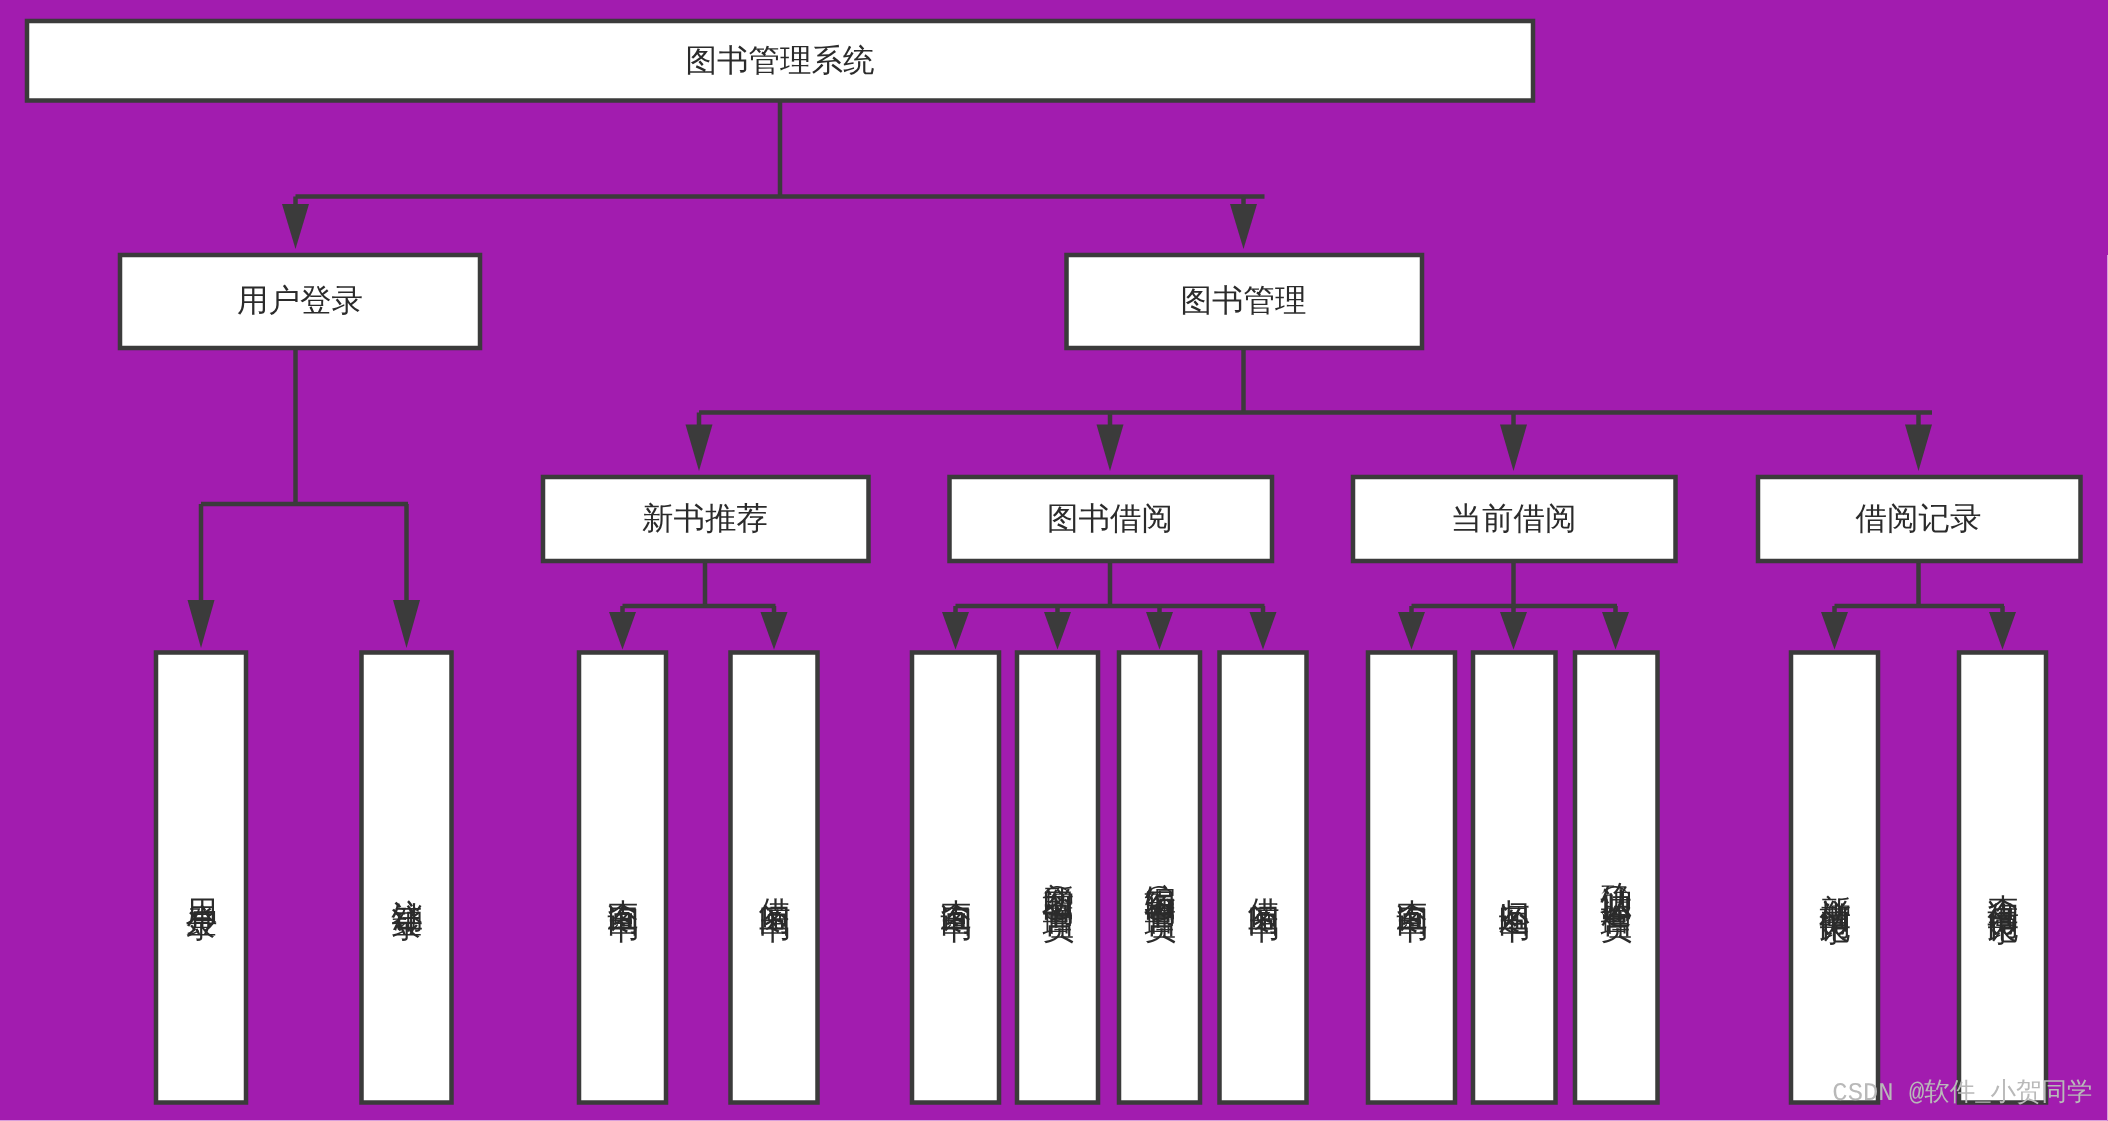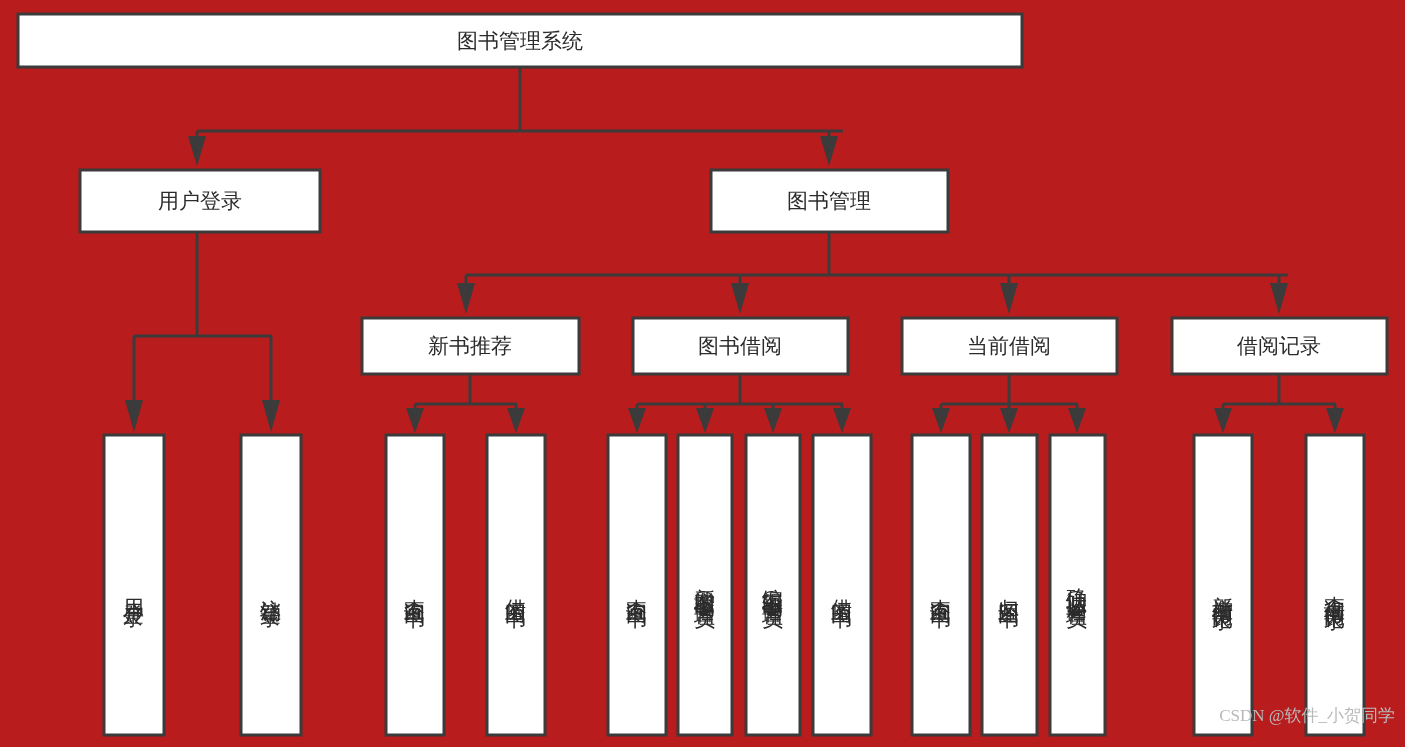--- a/index.html
+++ b/index.html
@@ -7,21 +7,21 @@
     padding: 0;
     background: #ffffff;
   }
   body {
     font-family: "Liberation Sans", "DejaVu Sans", sans-serif;
   }
   #diagram-root {
     position: relative;
     width: 1405px;
     height: 747px;
-    background: #b91c1c;
+    background: #a21caf;
     overflow: hidden;
   }
   svg.flow {
     position: absolute;
     left: 0;
     top: 0;
     width: 1405px;
     height: 747px;
   }
   .node-rect {
@@ -51,22 +51,22 @@
     font-family: "Liberation Sans", "DejaVu Sans", sans-serif;
     font-size: 21px;
     writing-mode: vertical-rl;
     text-orientation: upright;
     text-anchor: middle;
     letter-spacing: 3px;
   }
   .watermark-text {
     position: absolute;
     right: 10px;
-    bottom: 20px;
-    font-family: Liberation Serif, serif;
+    bottom: 8px;
+    font-family: Liberation Mono, monospace;
     font-size: 17px;
     color: #b9b9b9;
     white-space: nowrap;
     pointer-events: none;
     user-select: none;
     text-align: center;
   }
 </style>
 </head>
 <body>

